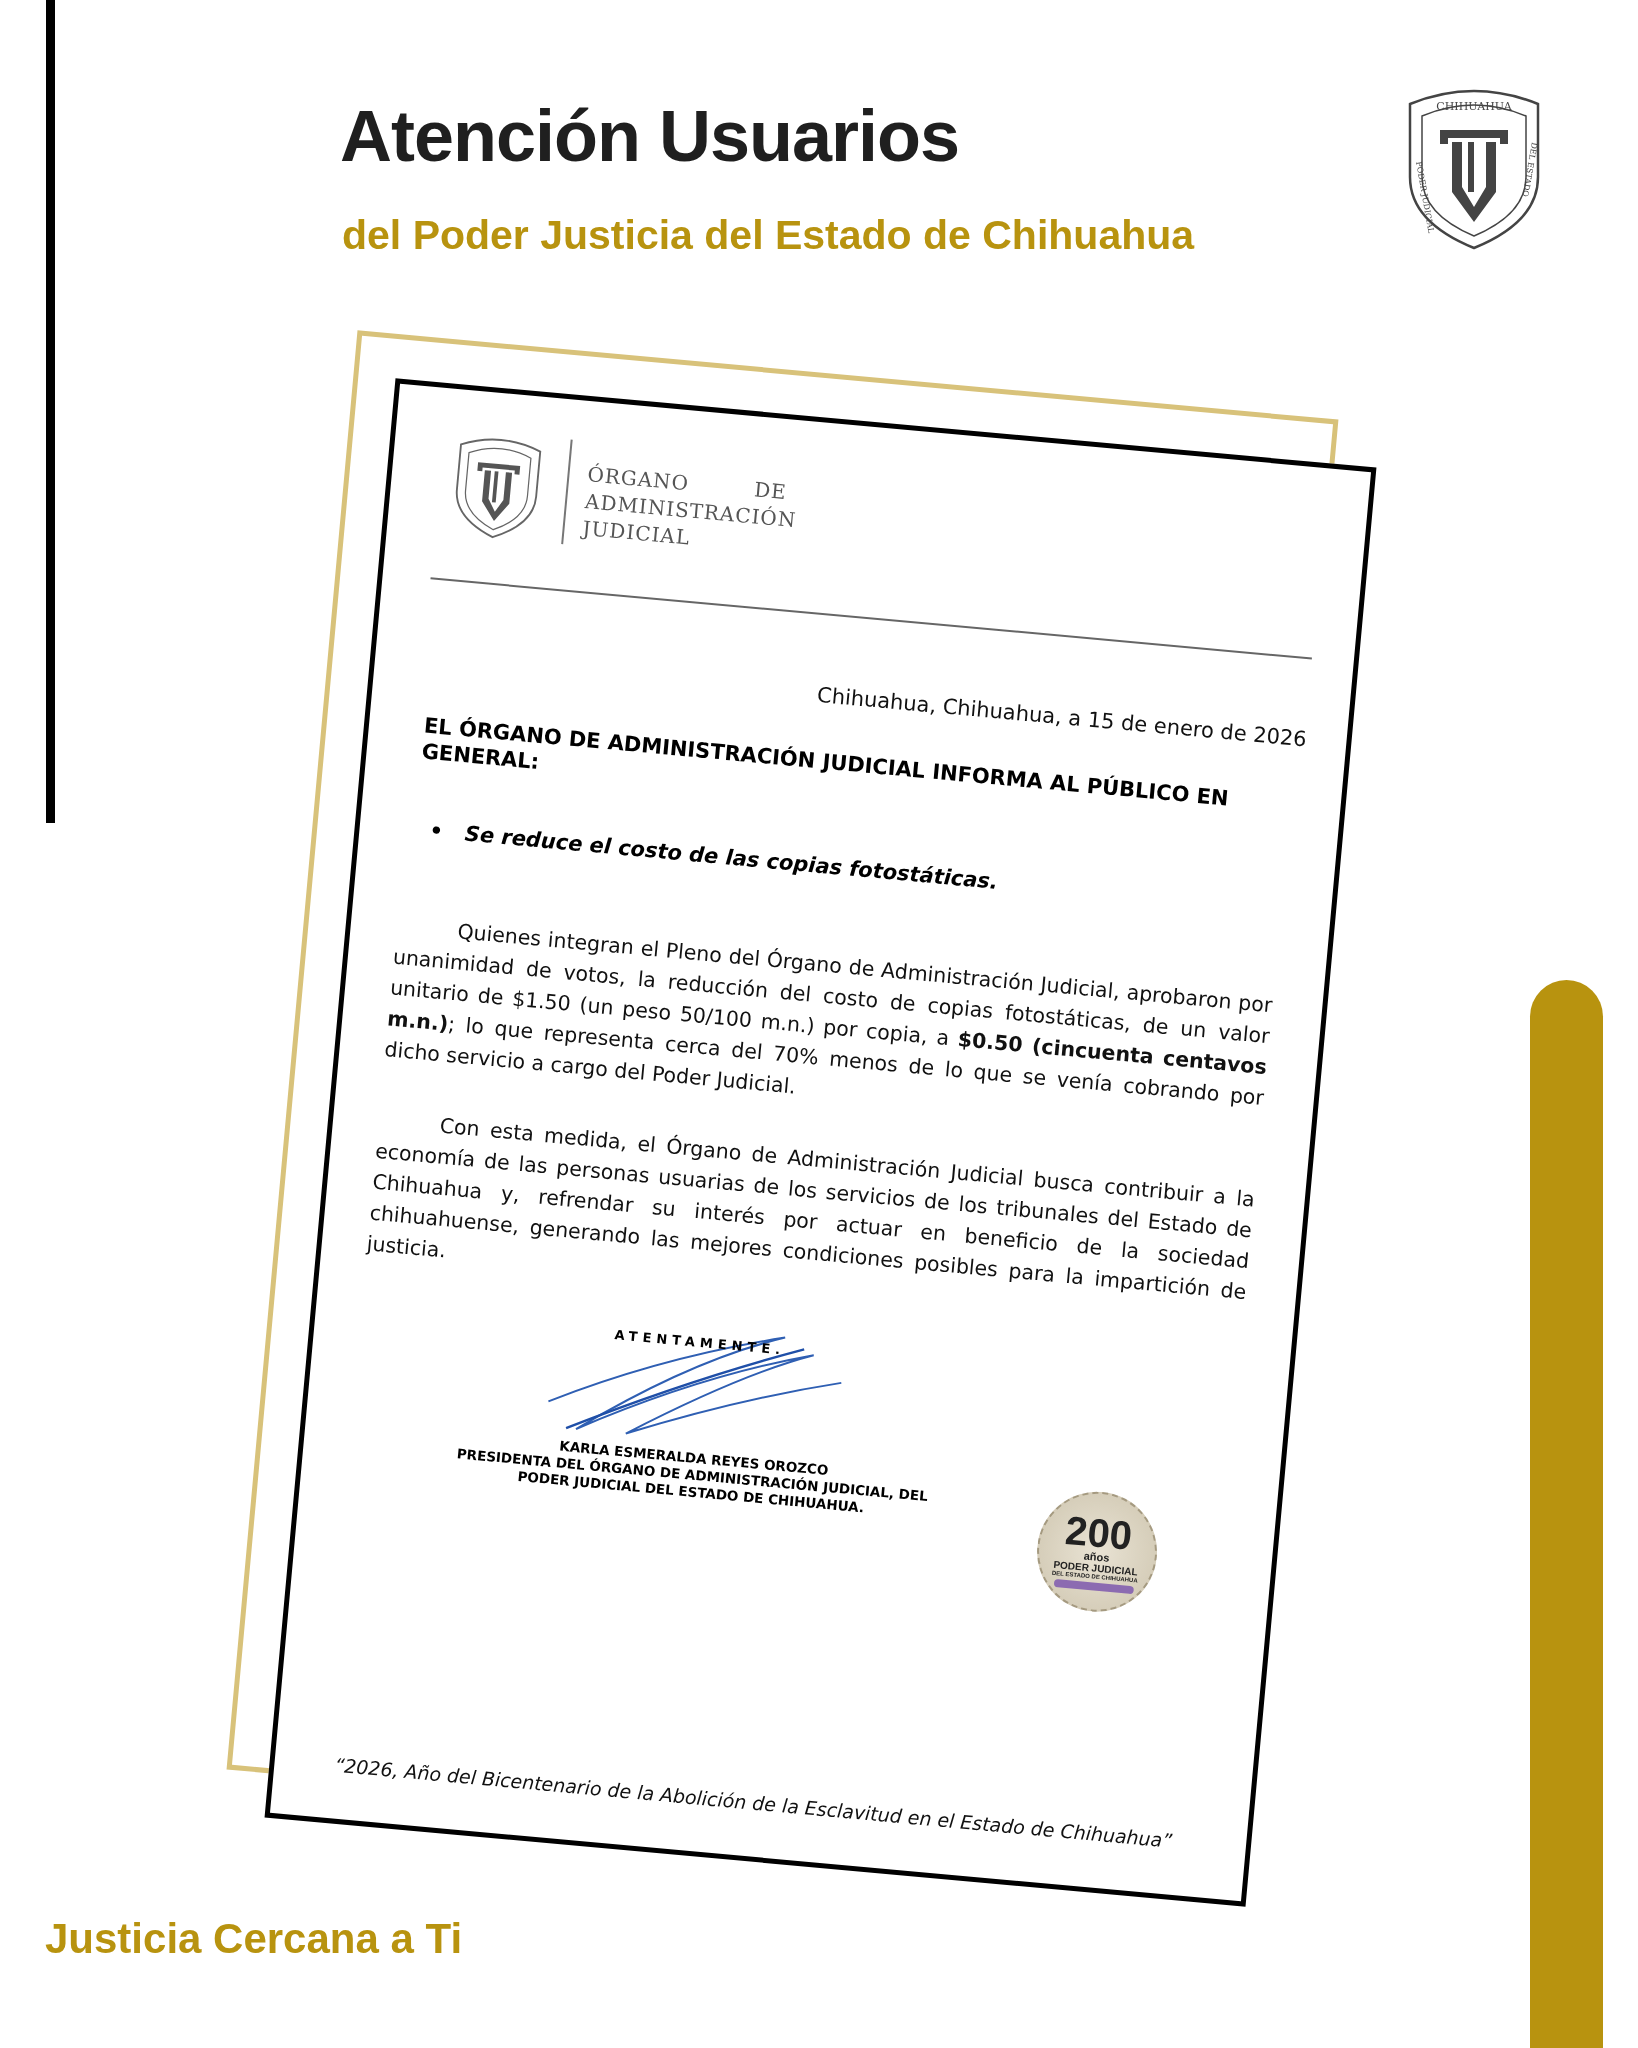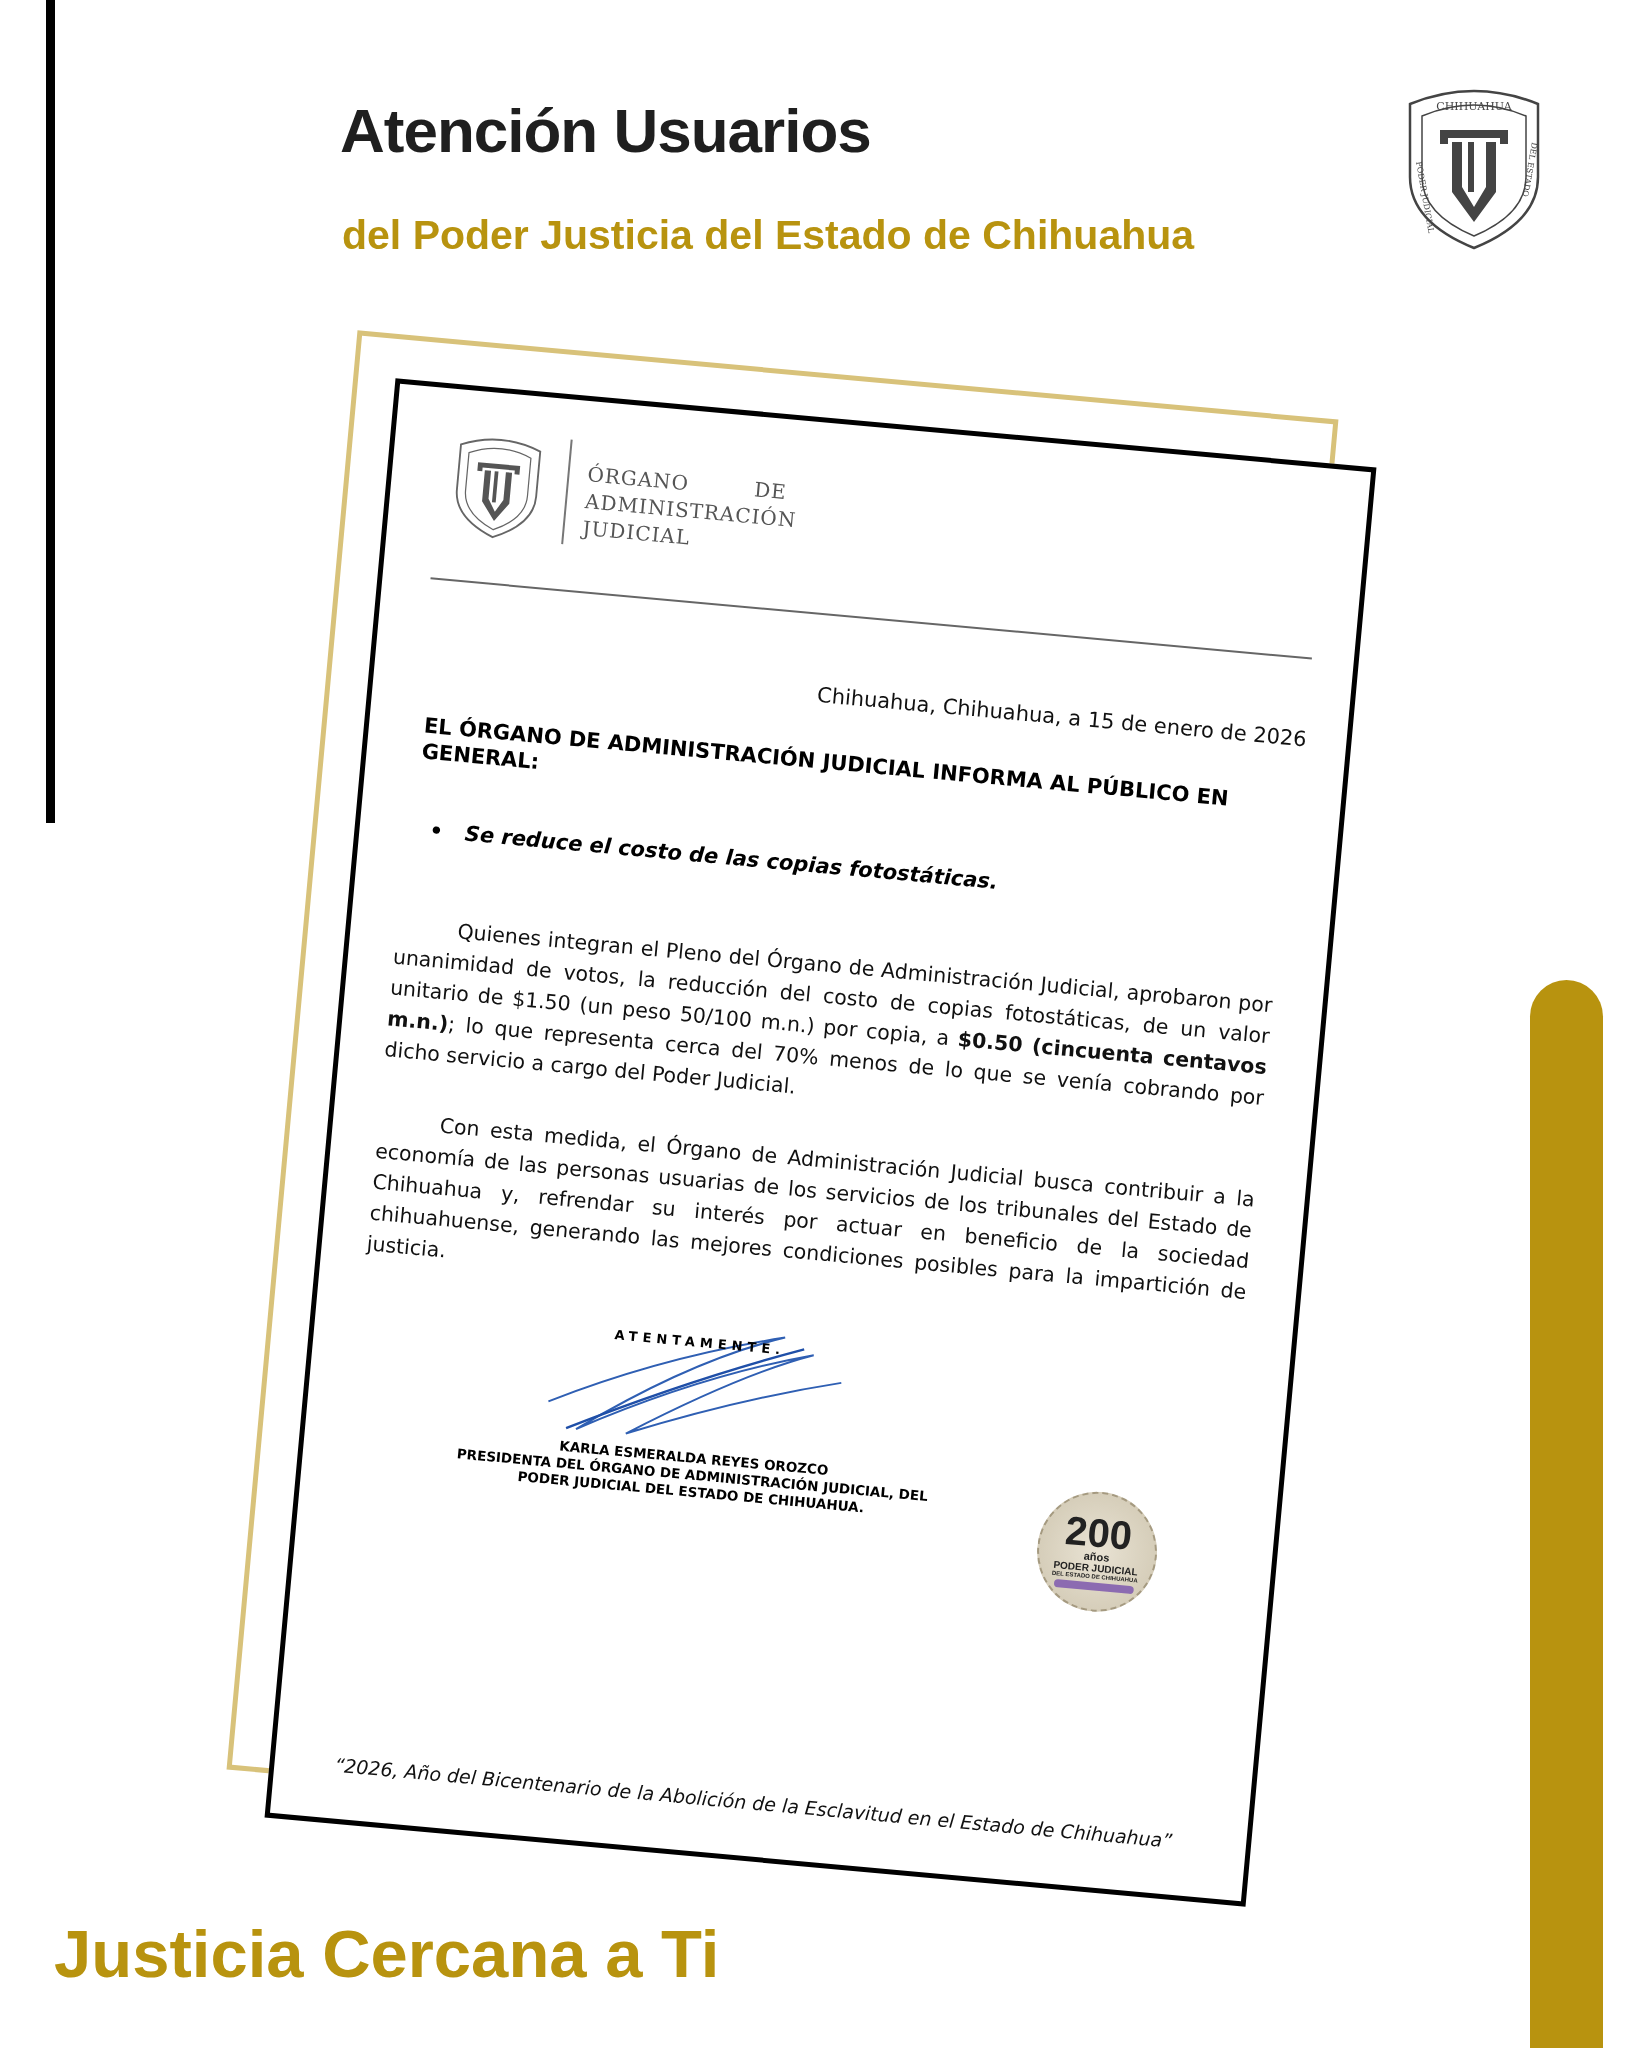--- a/index.html
+++ b/index.html
@@ -7,31 +7,31 @@
     width:1638px; height:2048px; position:relative; overflow:hidden;
     background:#ffffff;
     font-family:"DejaVu Sans", sans-serif;
   }
   .left-bar { position:absolute; left:46px; top:0; width:9px; height:823px; background:#000; }
   .gold-pill { position:absolute; left:1530px; top:980px; width:73px; height:1120px; background:#b8930f; border-radius:37px 37px 0 0; }
 
   .title {
     position:absolute; left:340px; top:95px; width:1000px;
     font-family:"Liberation Sans", sans-serif; font-weight:700;
-    font-size:62px; letter-spacing:-1px; color:#1f1f1f; white-space:nowrap;
+    font-size:72px; letter-spacing:-1px; color:#1f1f1f; white-space:nowrap;
   }
   .subtitle {
     position:absolute; left:342px; top:212px;
     font-family:"Liberation Sans", sans-serif; font-weight:700;
     font-size:41px; color:#b8930f; white-space:nowrap;
   }
   .footer-slogan {
-    position:absolute; left:54px; top:1915px;
+    position:absolute; left:45px; top:1915px;
     font-family:"Liberation Sans", sans-serif; font-weight:700;
-    font-size:67px; color:#b8930f; white-space:nowrap;
+    font-size:42px; color:#b8930f; white-space:nowrap;
   }
 
   .crest { position:absolute; left:1400px; top:82px; width:148px; height:170px; }
 
   
   .sheet-back {
     position:absolute; left:290px; top:372px; width:985px; height:1445px;
     border:5px solid #d8c27a; background:#fff;
     transform:rotate(5.2deg); transform-origin:50% 50%;
     box-sizing:border-box;

